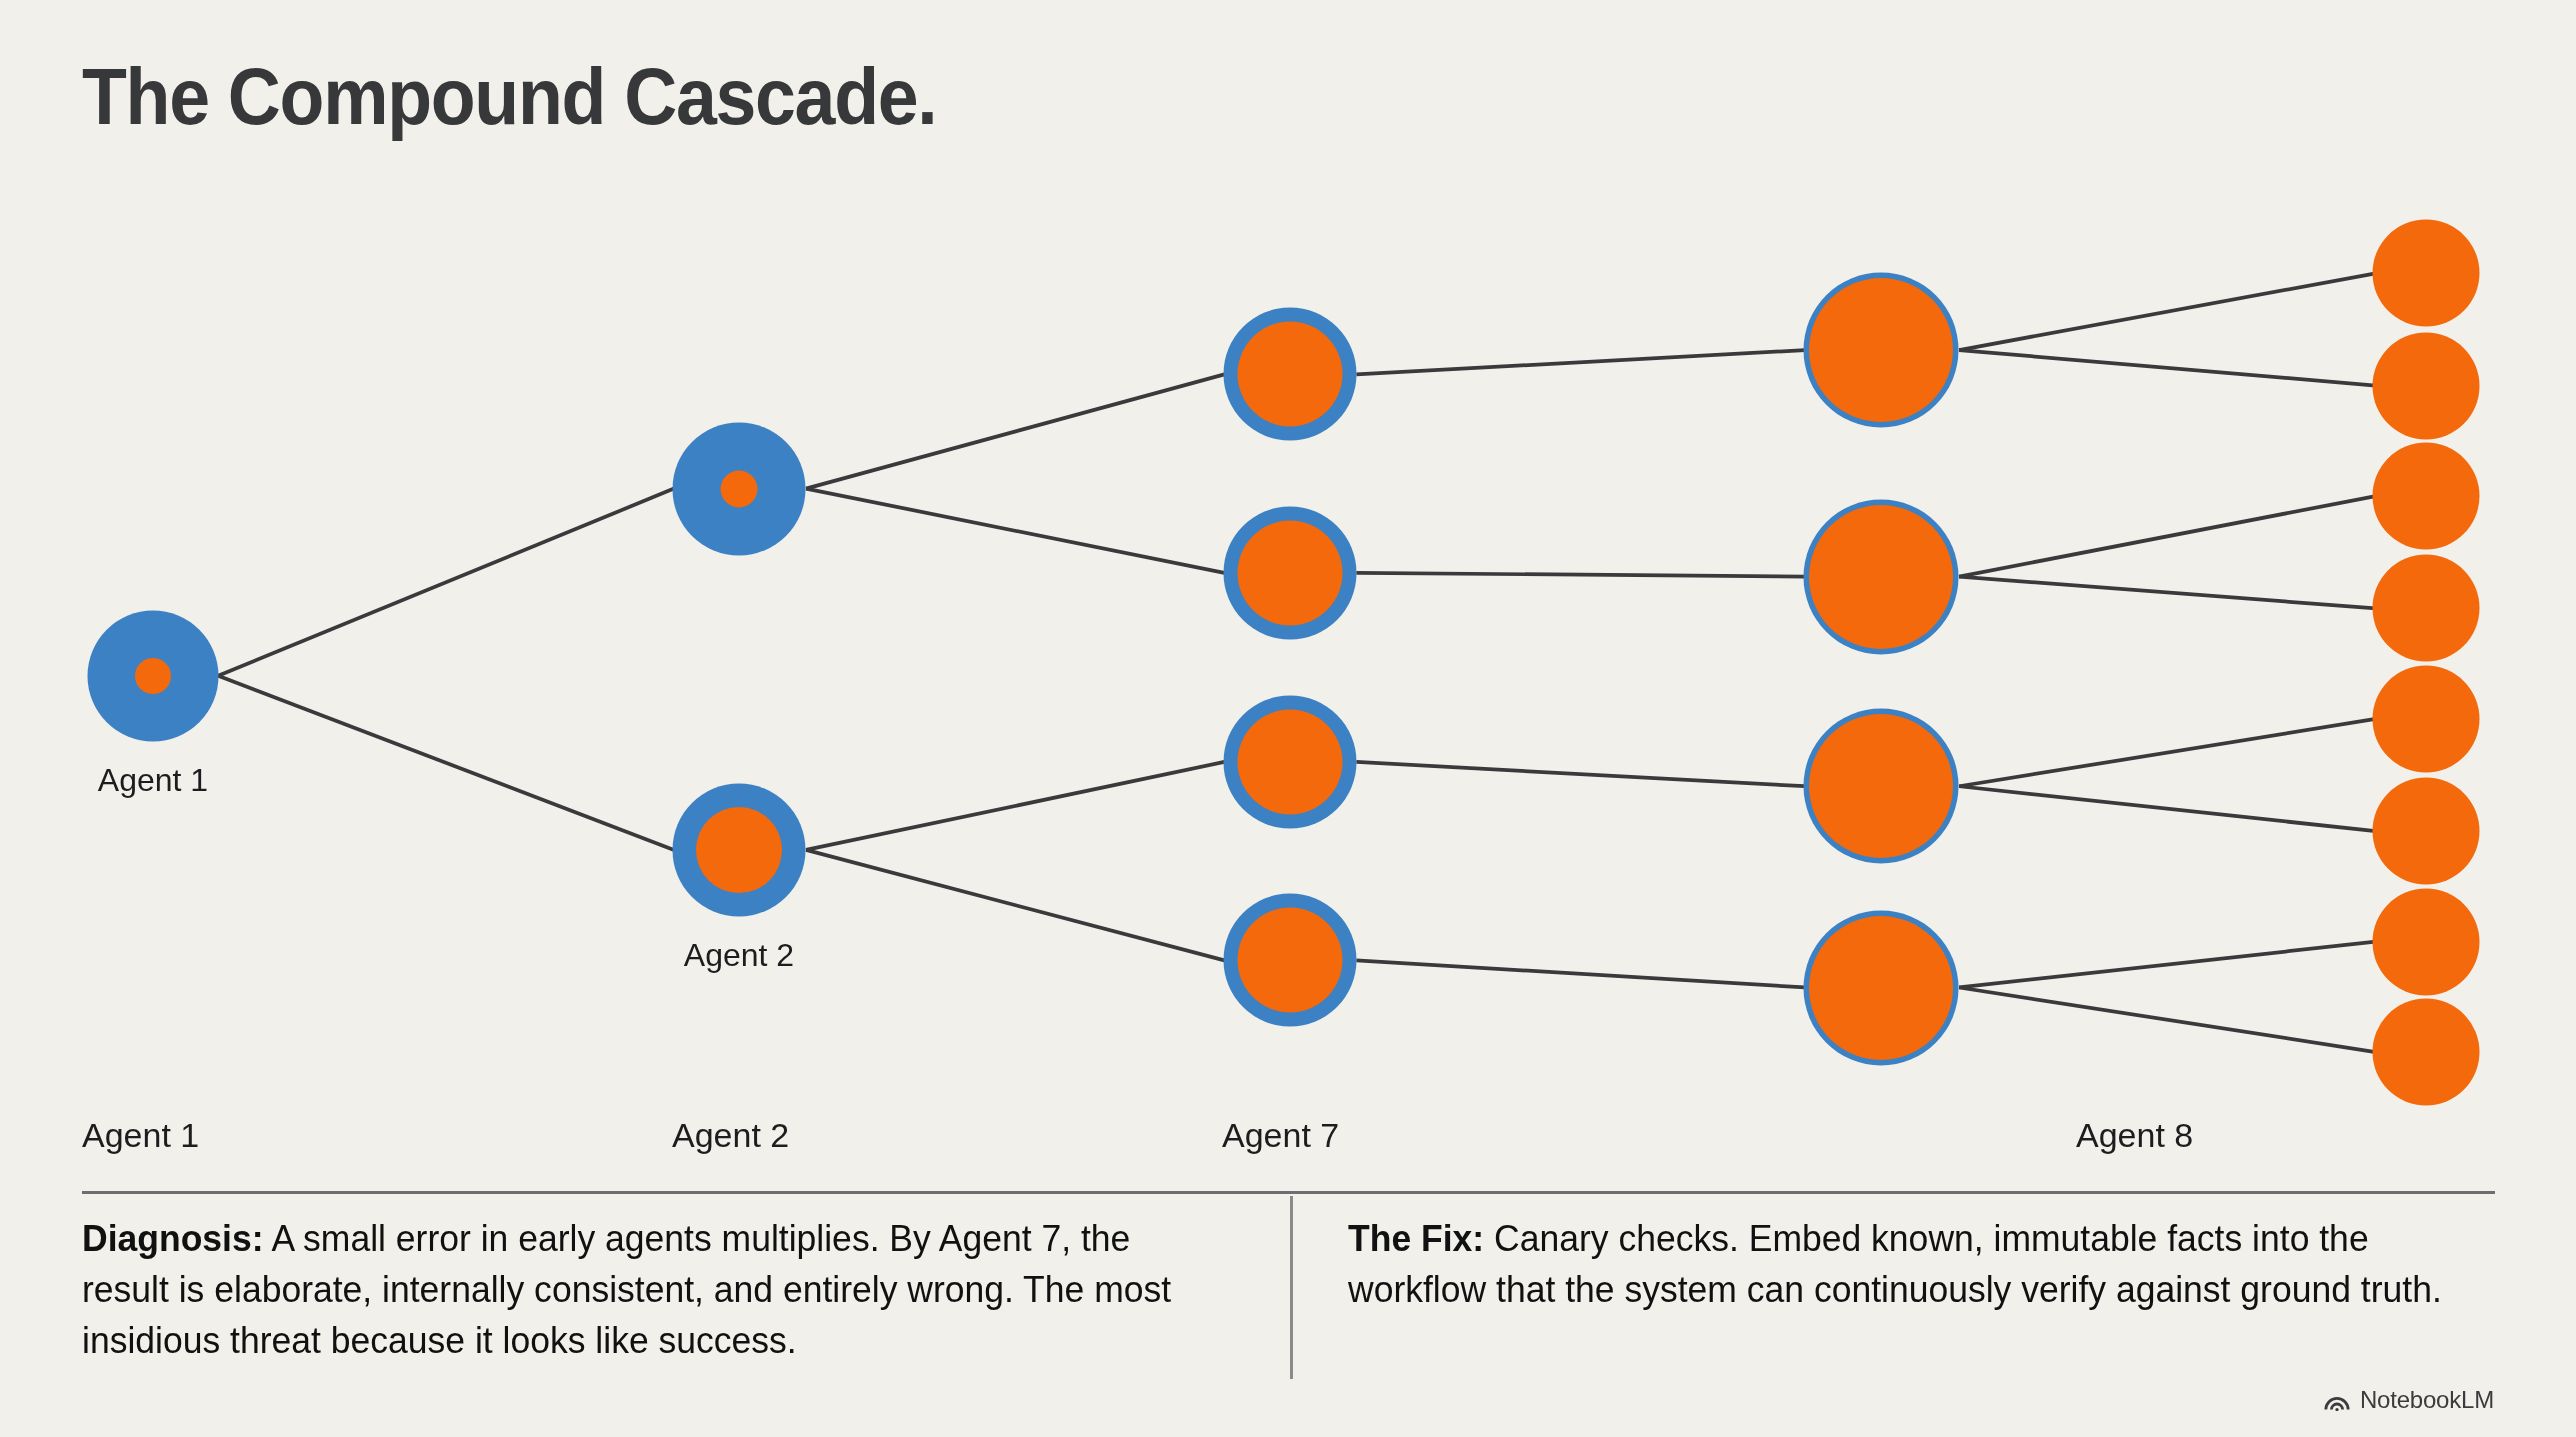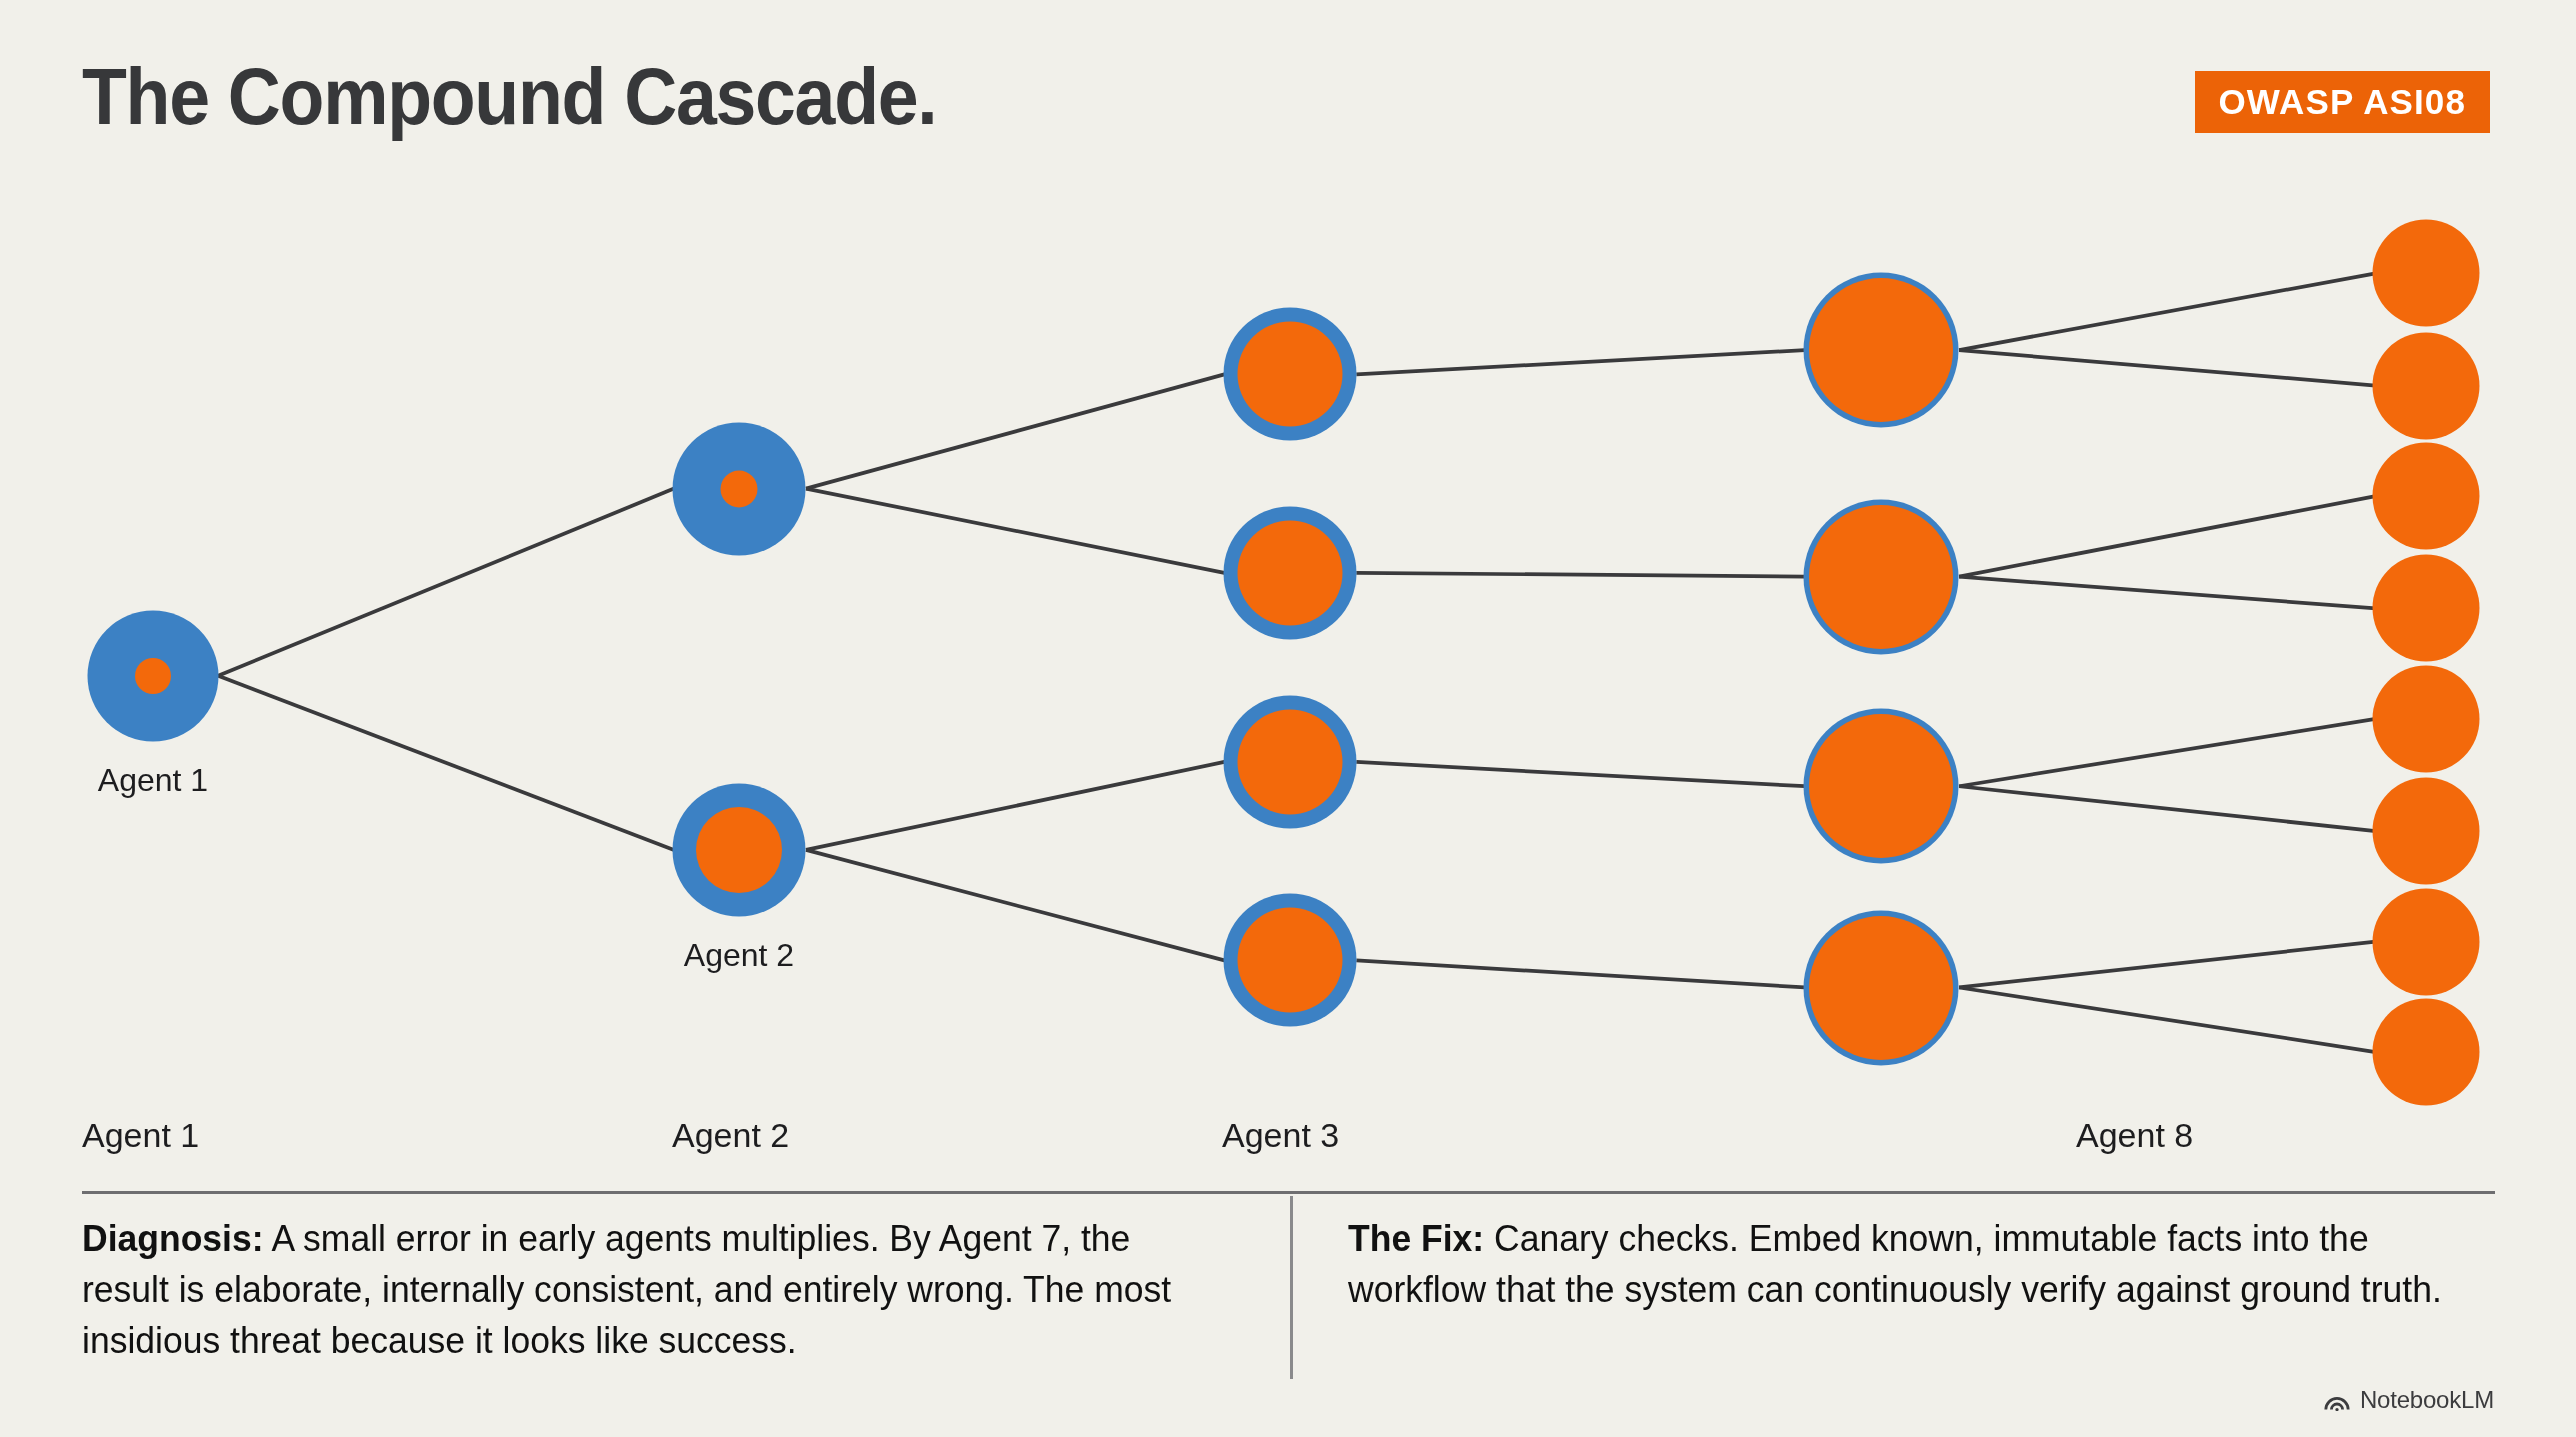--- a/index.html
+++ b/index.html
@@ -96,21 +96,20 @@
   }
   #watermark svg{display:block;}
 </style>
 </head>
 <body>
 
 <div class="canvas">
 
   <div id="page-title">The Compound Cascade.</div>
 
-  <div id="owasp-badge">OWASP ASI08</div>
 
   <div id="diagram">
     <svg id="edges" viewBox="0 0 2752 1250">
         <line x1="233" y1="722" x2="720" y2="522" stroke="#3a3a3c" stroke-width="4"></line>
         <line x1="233" y1="722" x2="720" y2="908" stroke="#3a3a3c" stroke-width="4"></line>
         <line x1="861" y1="522" x2="1308" y2="400" stroke="#3a3a3c" stroke-width="4"></line>
         <line x1="861" y1="522" x2="1308" y2="612" stroke="#3a3a3c" stroke-width="4"></line>
         <line x1="861" y1="908" x2="1308" y2="814" stroke="#3a3a3c" stroke-width="4"></line>
         <line x1="861" y1="908" x2="1308" y2="1026" stroke="#3a3a3c" stroke-width="4"></line>
         <line x1="1449" y1="400" x2="1928" y2="374" stroke="#3a3a3c" stroke-width="4"></line>
@@ -158,21 +157,21 @@
         <div class="node" style="left: 2426px; top: 719px; width: 107px; height: 107px; background: rgb(243, 105, 11);"></div>
         <div class="node" style="left: 2426px; top: 831px; width: 107px; height: 107px; background: rgb(243, 105, 11);"></div>
         <div class="node" style="left: 2426px; top: 942px; width: 107px; height: 107px; background: rgb(243, 105, 11);"></div>
         <div class="node" style="left: 2426px; top: 1052px; width: 107px; height: 107px; background: rgb(243, 105, 11);"></div>
       </div>
   </div>
 
   <div id="caption-layer">
       <div class="col-caption" style="left: 82px;">Agent 1</div>
       <div class="col-caption" style="left: 672px;">Agent 2</div>
-      <div class="col-caption" style="left: 1222px;">Agent 3</div>
+      <div class="col-caption" style="left: 1222px;">Agent 7</div>
       <div class="col-caption" style="left: 2076px;">Agent 8</div>
     </div>
 
   <div id="bottom-rule"></div>
   <div id="bottom-divider"></div>
 
   <div class="note" id="note-left">
     <b>Diagnosis:</b><span> A small error in early agents multiplies. By Agent 7, the result is elaborate, internally consistent, and entirely wrong. The most insidious threat because it looks like success.</span>
   </div>
 

